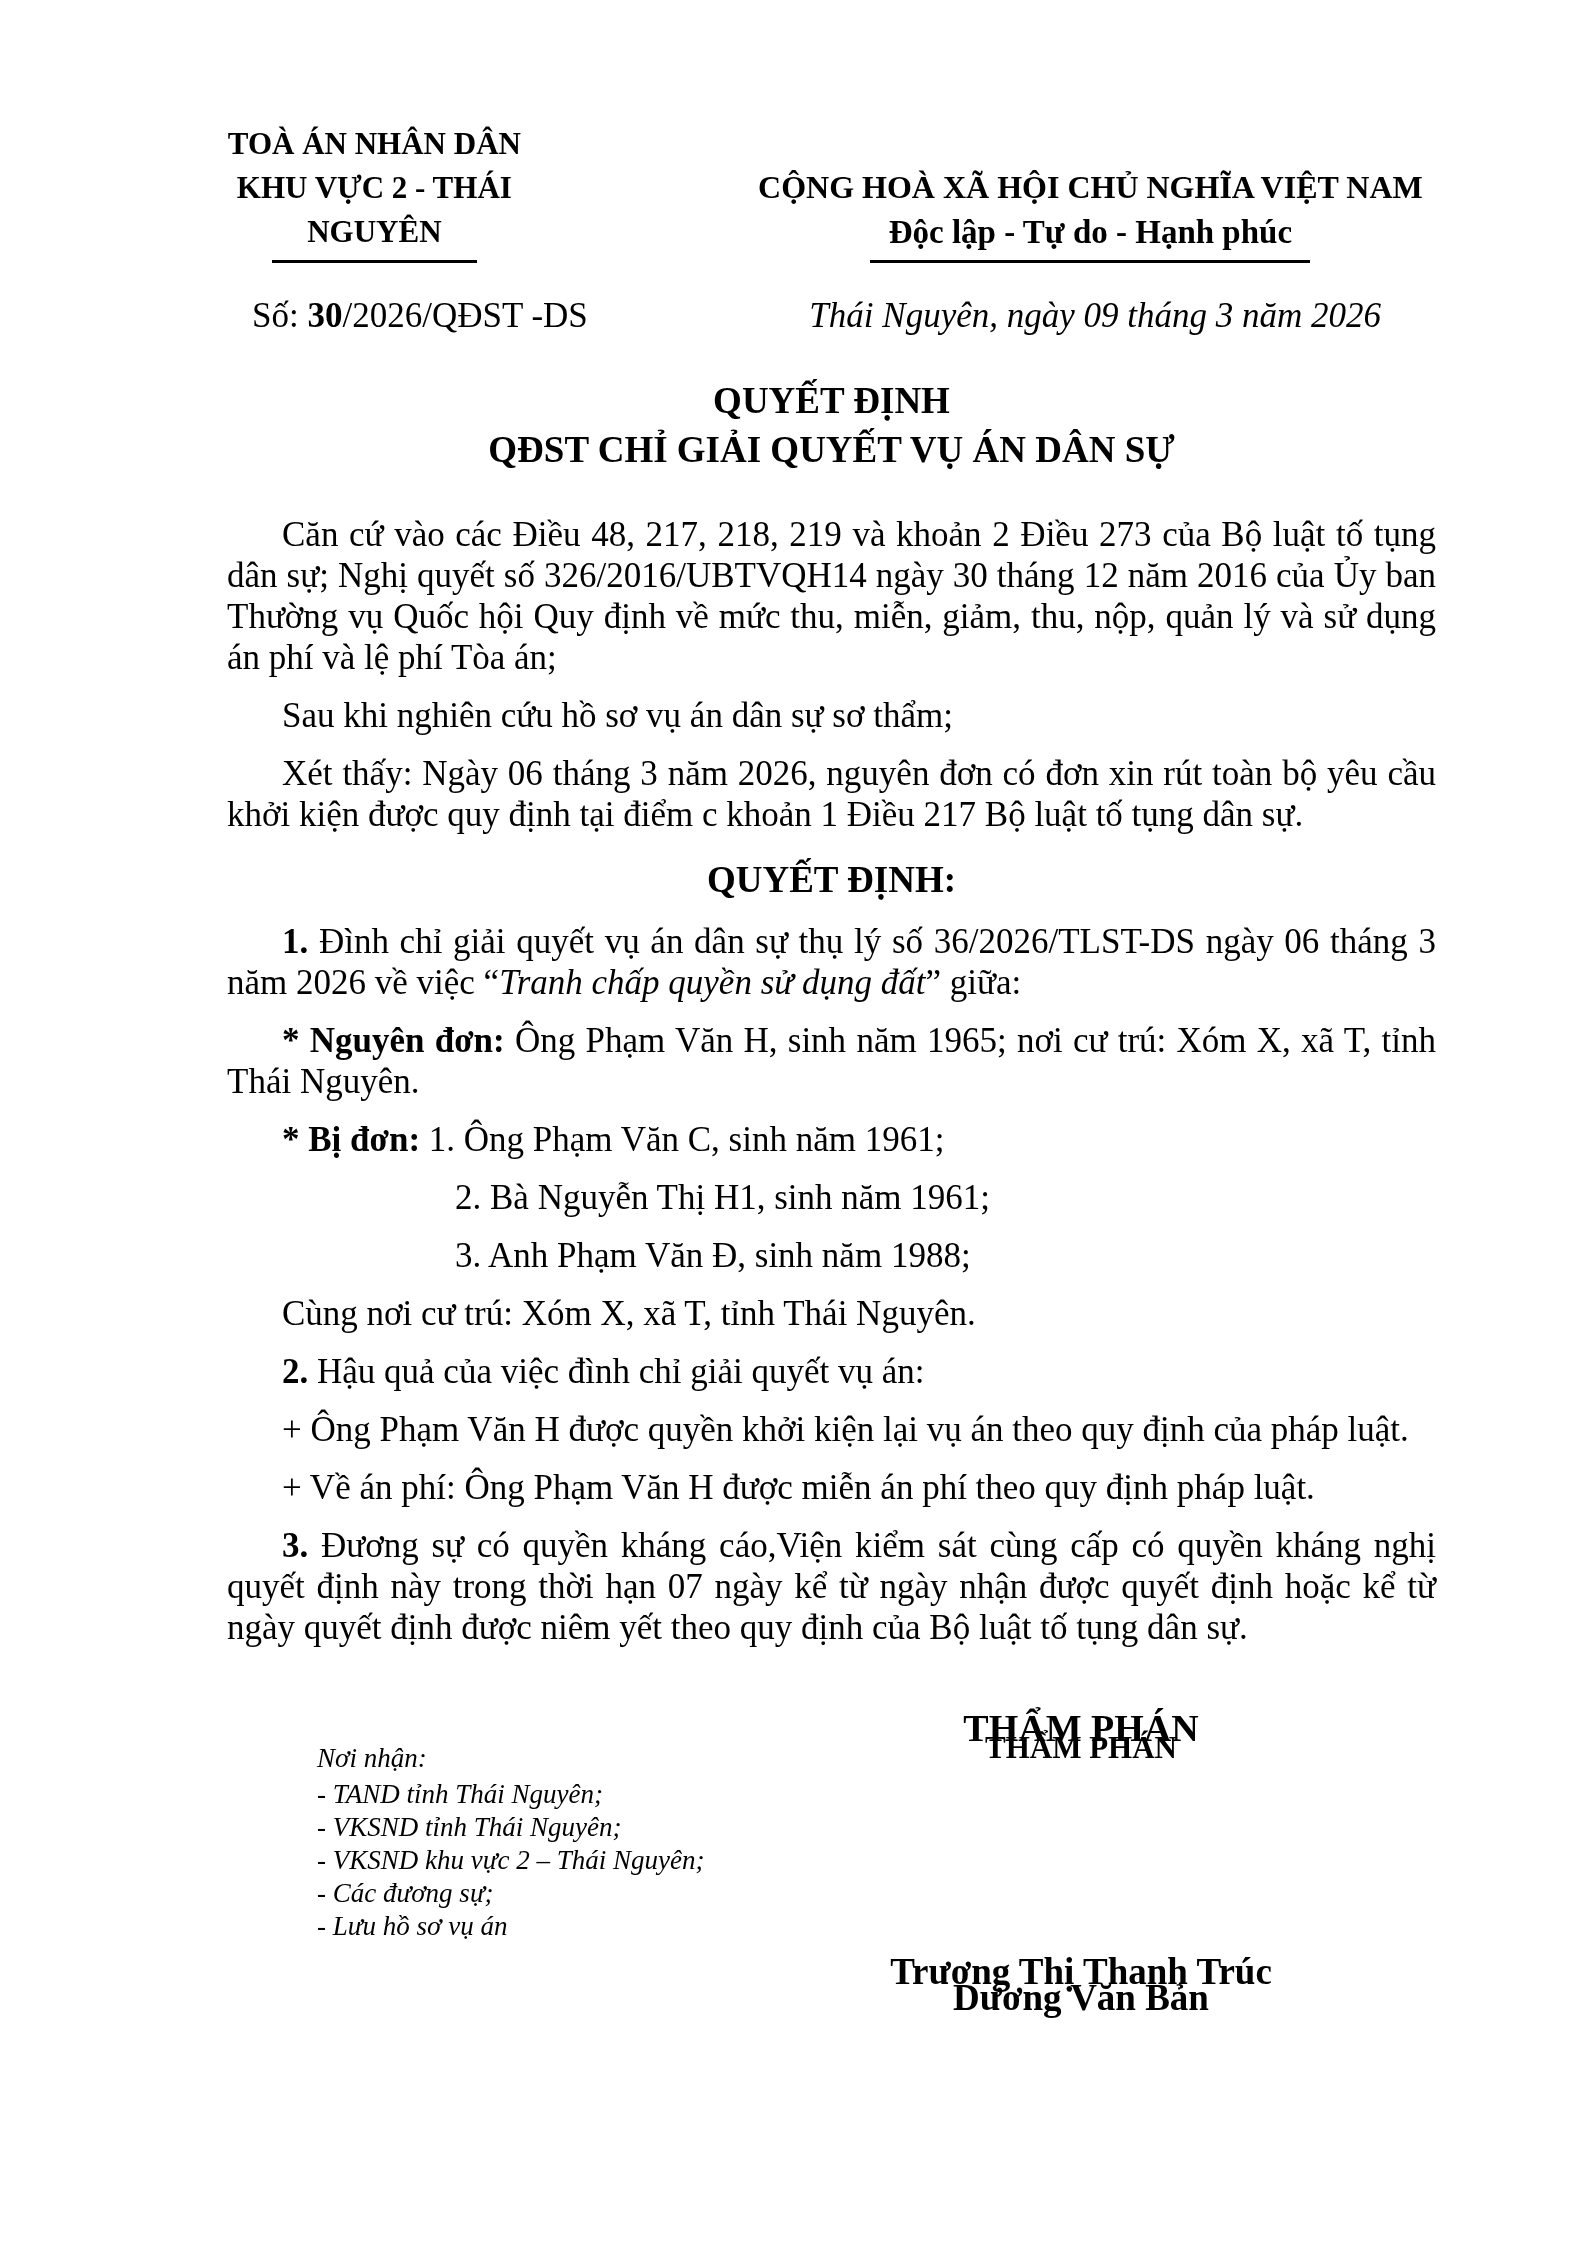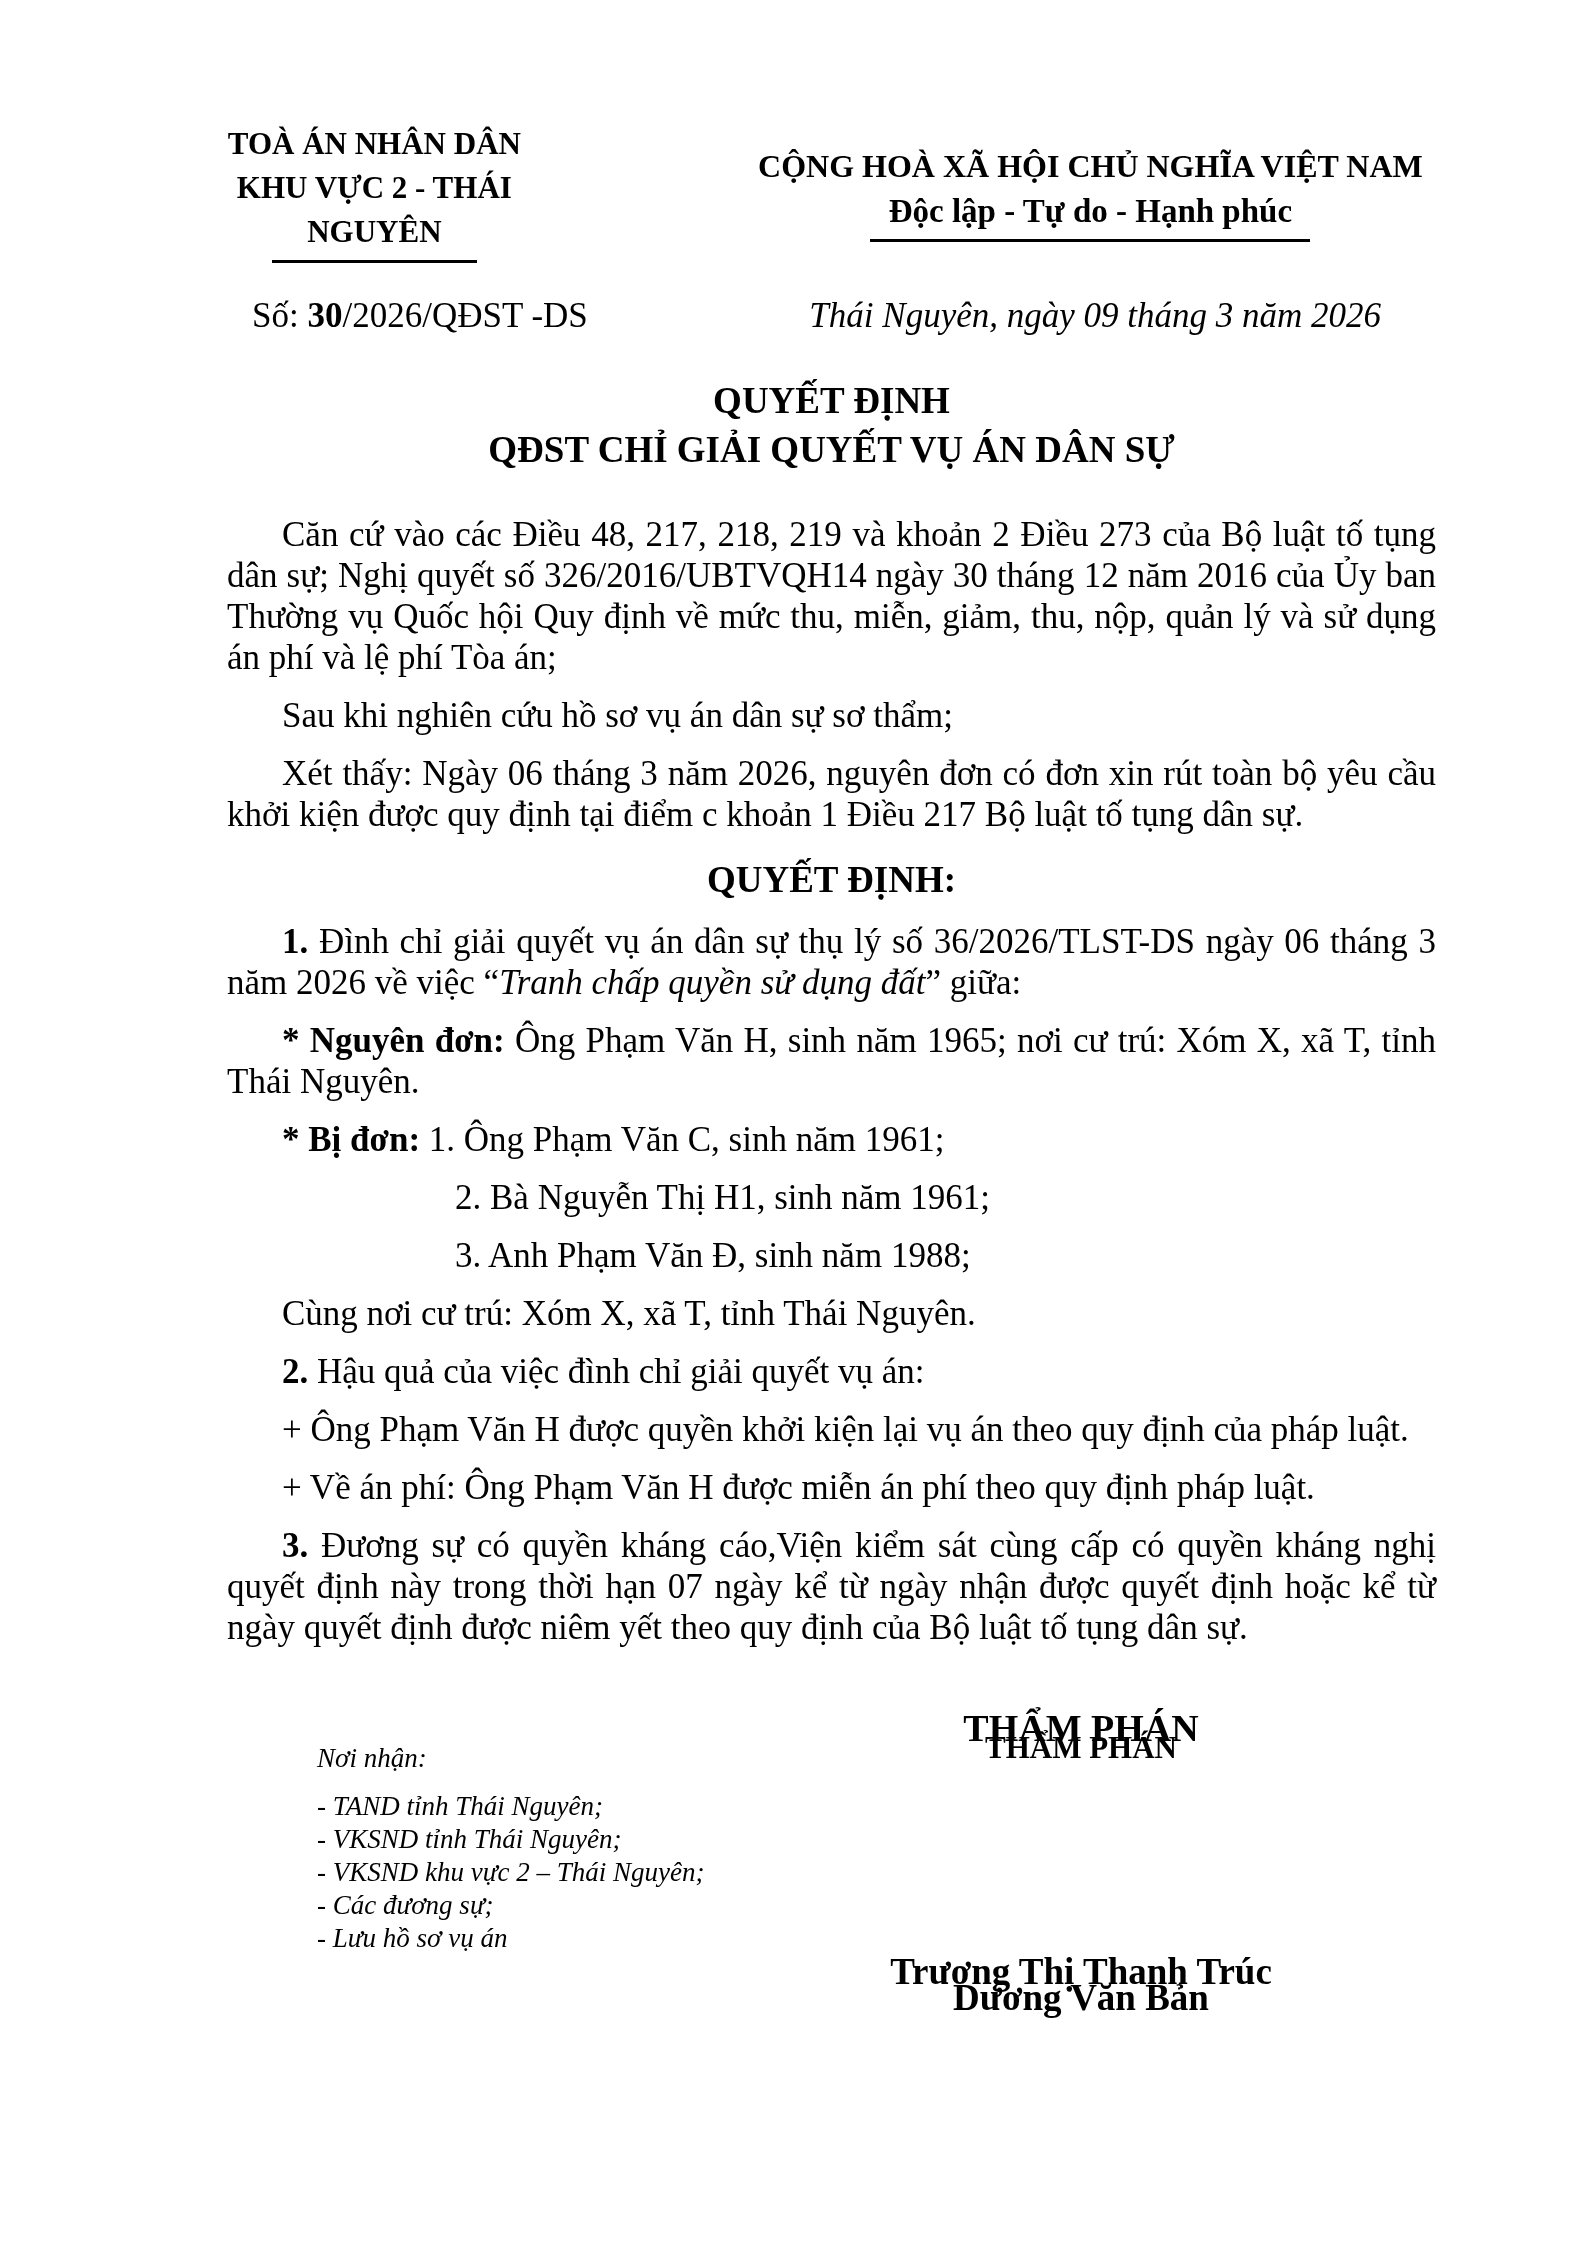--- a/index.html
+++ b/index.html
@@ -8,21 +8,21 @@
     width:1586px;height:2244px;
     box-sizing:border-box;
     padding:122px 150px 0 227px;
     background:#ffffff;
     color:#000000;
     font-family:"Liberation Serif","DejaVu Serif",serif;
     font-size:35px;
     overflow:hidden;
   }
   
-  .header{display:flex;align-items:center;margin-left:-60px;}
+  .header{display:flex;align-items:flex-end;margin-left:-60px;}
   .header-left{width:420px;text-align:center;font-weight:bold;font-size:31px;line-height:44px;}
   .header-right{width:700px;margin-left:163px;text-align:center;font-weight:bold;}
   .header-right .line1{font-size:32px;line-height:44px;}
   .header-right .motto{font-size:33px;line-height:46px;}
   .rule-left{width:205px;border-bottom:3px solid #000;margin:6px auto 0;}
   .rule-right{width:440px;border-bottom:3px solid #000;margin:5px auto 0;}
   
   .num-date-row{display:flex;margin-top:29px;line-height:48px;}
   .doc-number{margin-left:25px;}
   .date-line{font-style:italic;margin-left:auto;margin-right:55px;}
@@ -32,21 +32,21 @@
   .body-p{margin:17px 0;text-align:justify;line-height:41px;}
   .indent{text-indent:55px;}
   .sub-num{padding-left:228px;margin:17px 0;line-height:41px;}
   .section-heading{text-align:center;font-weight:bold;font-size:37px;line-height:49px;margin:20px 0 17px;}
   .b{font-weight:bold;}
   .i{font-style:italic;}
   .bi{font-weight:bold;}
   
   .footer{display:flex;align-items:flex-start;margin-top:60px;}
   .recipients{margin-left:90px;margin-top:33px;font-style:italic;font-size:27px;}
-  .recipients .label{line-height:35px;margin-bottom:14px;}
+  .recipients .label{line-height:35px;margin-bottom:2px;}
   .recipient-item{line-height:33px;}
   .signature{width:620px;margin-left:auto;margin-right:45px;text-align:center;}
   .judge-large{font-size:38px;font-weight:bold;line-height:40px;}
   .judge-small{font-size:31px;font-weight:bold;line-height:32px;margin-top:-16px;}
   .names{margin-top:188px;}
   .name1{font-size:37px;font-weight:bold;line-height:40px;}
   .name2{font-size:37px;font-weight:bold;line-height:40px;margin-top:-14px;}
 </style>
 </head>
 <body>

